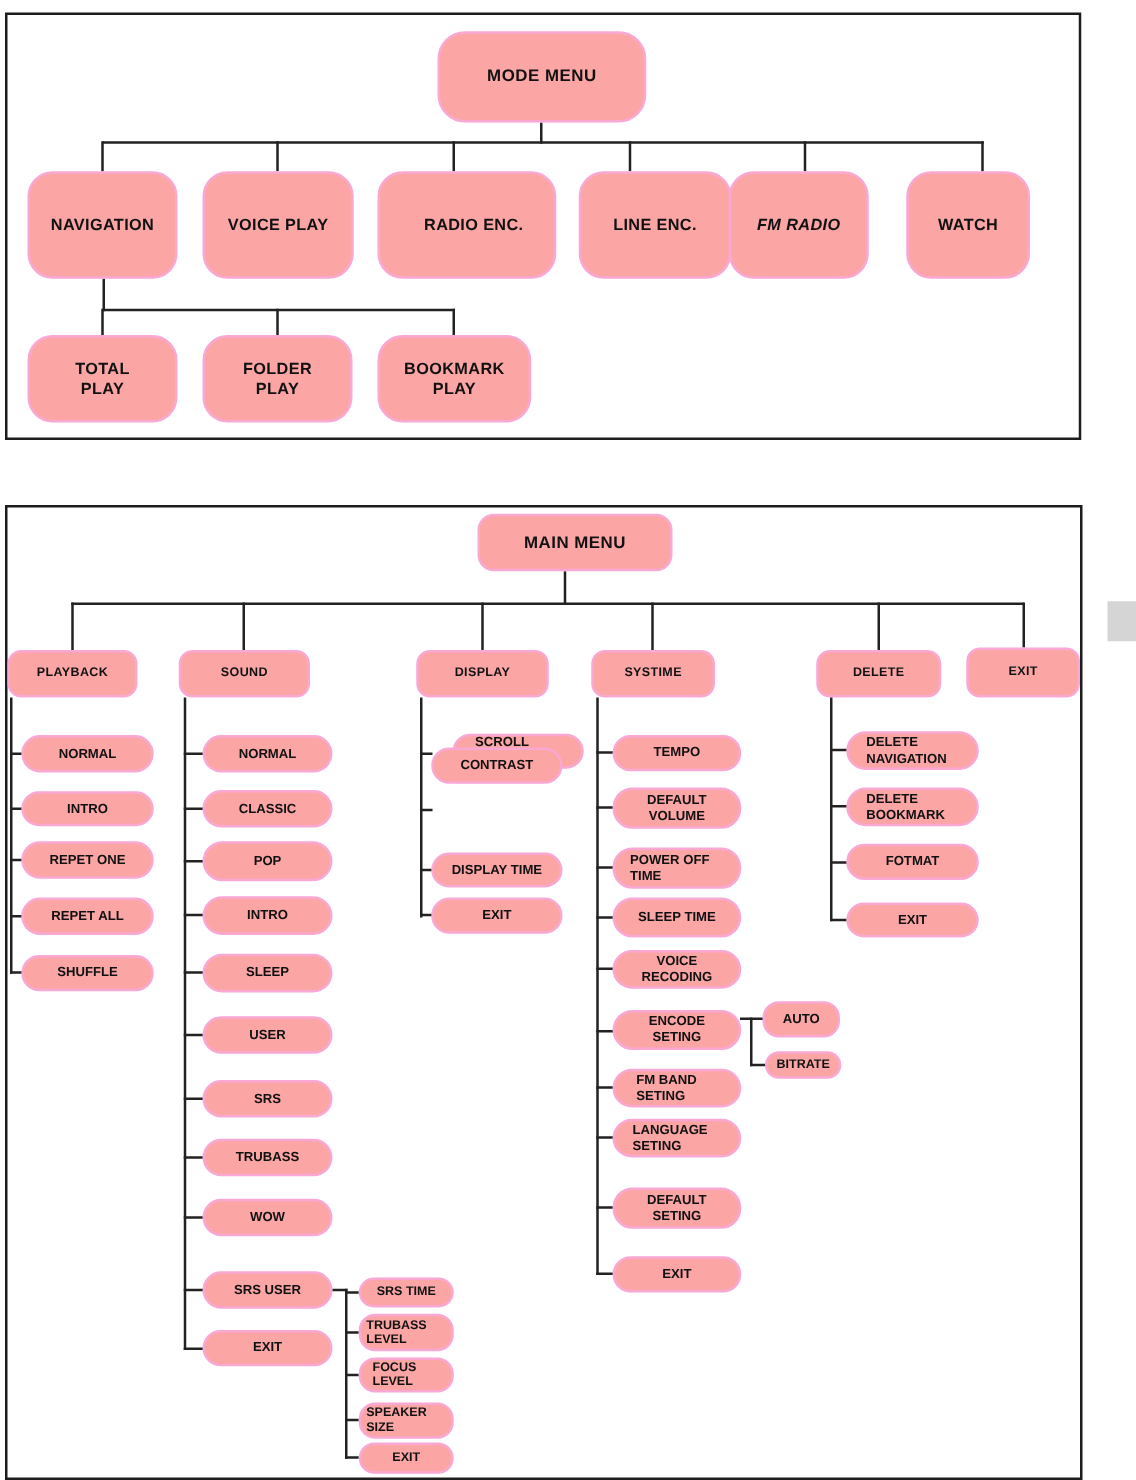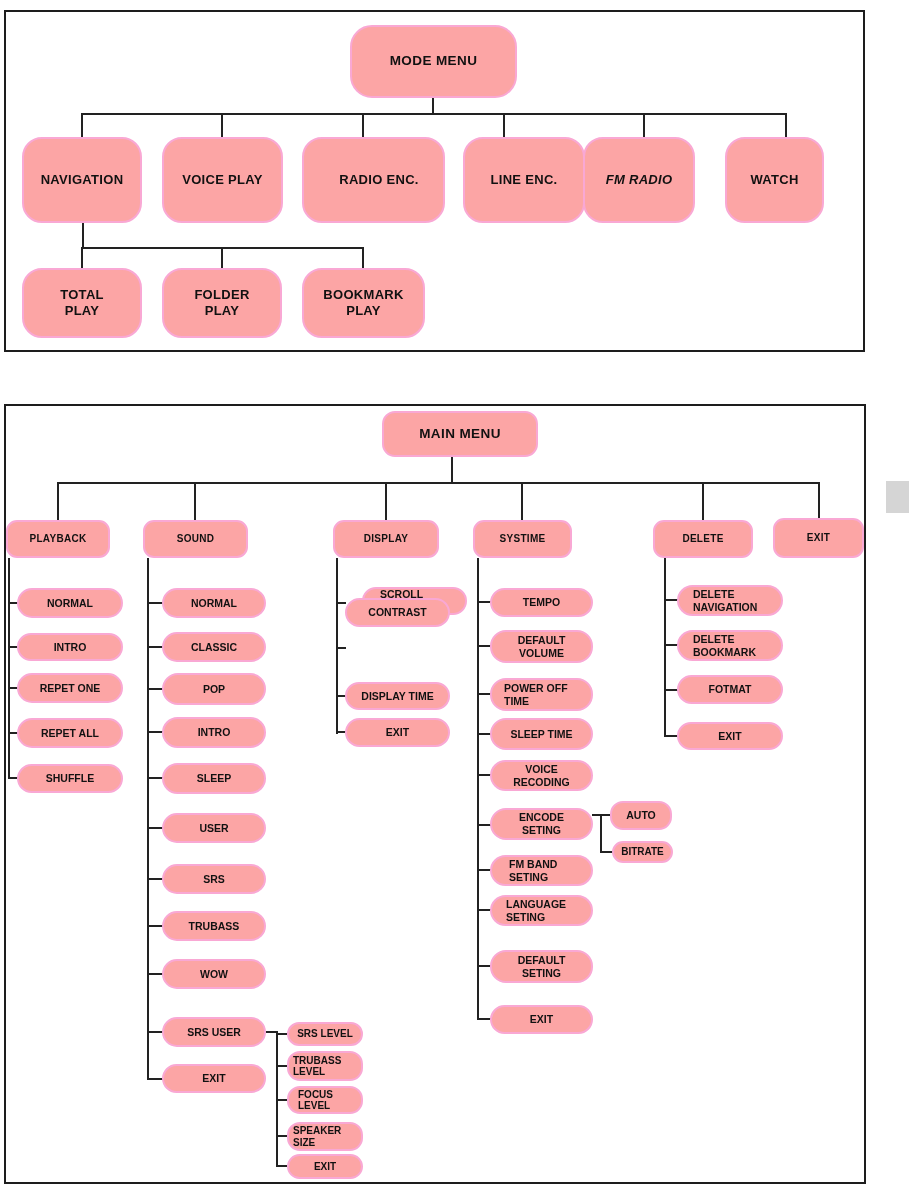--- a/index.html
+++ b/index.html
@@ -108,21 +108,21 @@
   <div class="n pl" style="left:162px;top:1017px;width:104px;height:30px;">SRS USER</div>
   <div class="n pl" style="left:162px;top:1064px;width:104px;height:29px;">EXIT</div>
 
   <div class="ln" style="left:266px;top:1031px;width:12px;height:2px;"></div>
   <div class="ln" style="left:276px;top:1031px;width:2px;height:136px;"></div>
   <div class="ln" style="left:276px;top:1033px;width:11px;height:2px;"></div>
   <div class="ln" style="left:276px;top:1065px;width:11px;height:2px;"></div>
   <div class="ln" style="left:276px;top:1099px;width:11px;height:2px;"></div>
   <div class="ln" style="left:276px;top:1135px;width:11px;height:2px;"></div>
   <div class="ln" style="left:276px;top:1165px;width:11px;height:2px;"></div>
-  <div class="n sp" style="left:287px;top:1022px;width:76px;height:24px;">SRS LEVEL</div>
+  <div class="n sp" style="left:287px;top:1022px;width:76px;height:24px;">SRS TIME</div>
   <div class="n sp al" style="left:287px;top:1051px;width:76px;height:30px;padding-left:4px;">TRUBASS
 LEVEL</div>
   <div class="n sp al" style="left:287px;top:1086px;width:76px;height:28px;padding-left:9px;">FOCUS
 LEVEL</div>
   <div class="n sp al" style="left:287px;top:1122px;width:76px;height:29px;padding-left:4px;">SPEAKER
 SIZE</div>
   <div class="n sp" style="left:287px;top:1154px;width:76px;height:25px;">EXIT</div>
 
   <div class="ln" style="left:336px;top:558px;width:2px;height:176px;"></div>
   <div class="ln" style="left:336px;top:602px;width:10px;height:2px;"></div>

